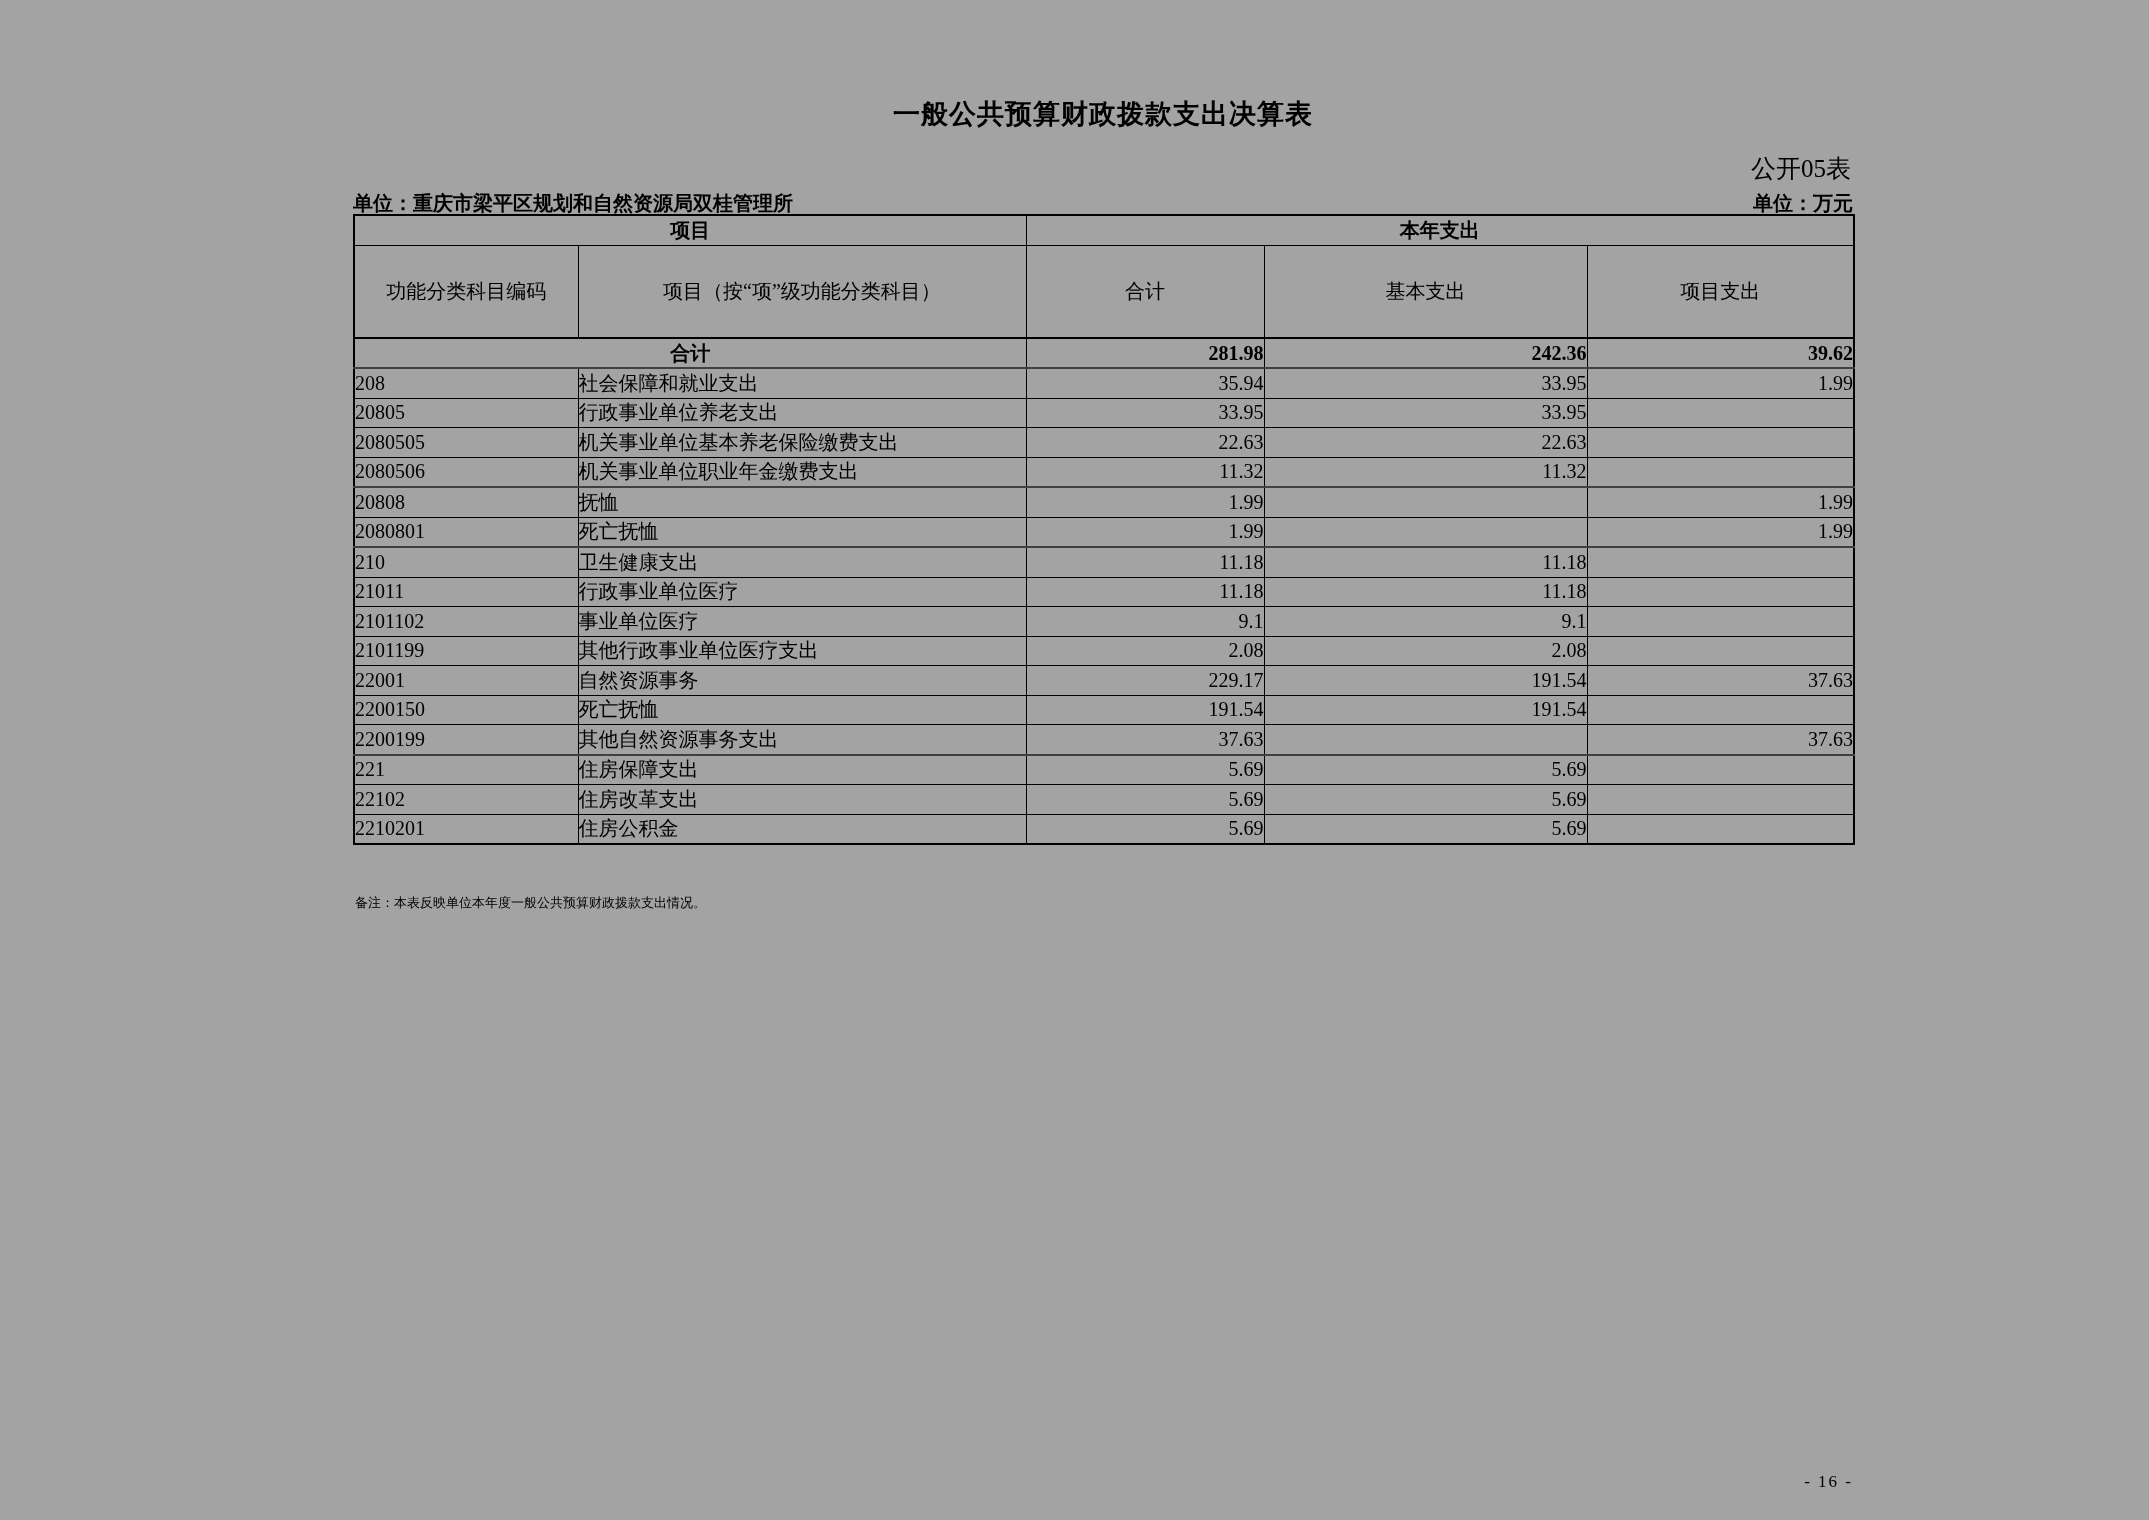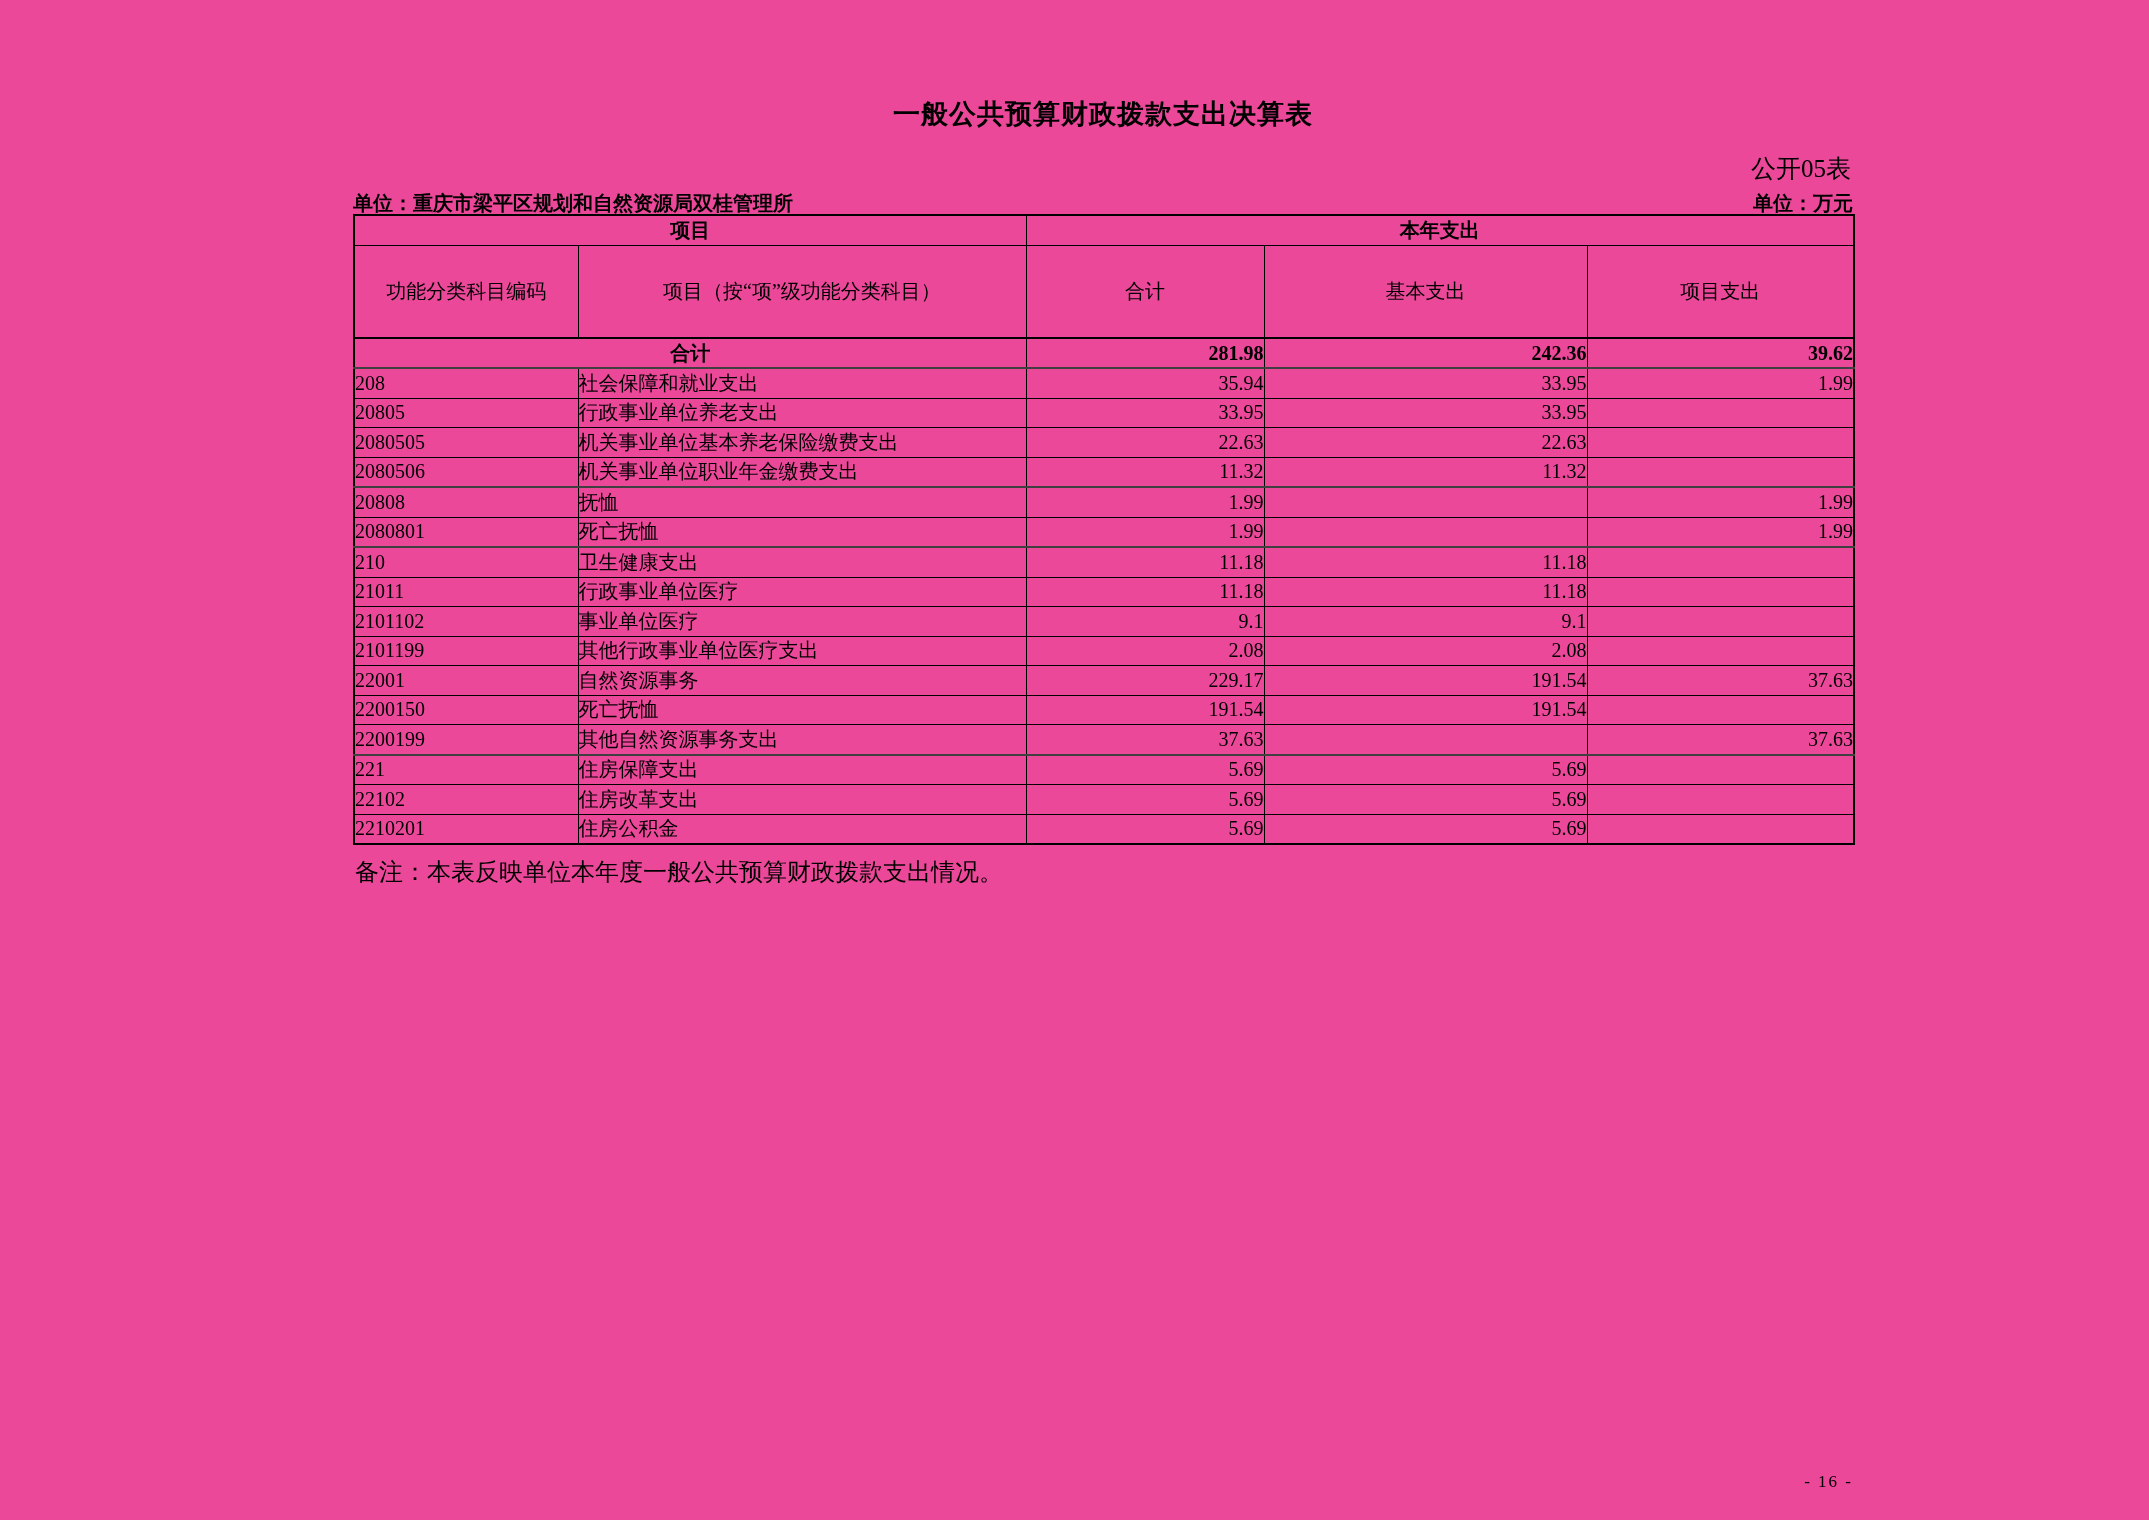--- a/index.html
+++ b/index.html
@@ -1,20 +1,20 @@
 <!DOCTYPE html>
 <html><head>
 <meta charset="utf-8">
 <style>
   html, body { margin: 0; padding: 0; }
   .page {
     position: relative;
     width: 2149px;
     height: 1520px;
-    background: #ec4899;
+    background: #a3a3a3;
     color: #000000;
     font-family: "Liberation Serif", "DejaVu Serif", serif;
     overflow: hidden;
   }
   .content {
     position: absolute;
     left: 353px;
     top: 0;
     width: 1500px;
     height: 100%;
@@ -70,23 +70,23 @@
   tr.h2 th { height: 91px; font-weight: normal; text-align: center; border-bottom: 2px solid #000; }
   tr.total-row td { height: 28px; font-weight: bold; }
   tr.total-row td.total-label { text-align: center; }
   tbody tr.data td { height: 28.5px; }
   tr.sect td { border-top: 2px solid #404040; }
   td.code { text-align: left; padding-left: 11px; }
   td.item { text-align: left; padding-left: 11px; }
   td.num  { text-align: right; padding-right: 11px; }
   .note {
     position: absolute;
-    top: 856px;
+    top: 894px;
     left: 2px;
-    font-size: 24px;
+    font-size: 13px;
     white-space: nowrap;
     text-align: right;
   }
   .page-number {
     position: absolute;
     top: 1472px;
     left: 0;
     width: 100%;
     text-align: right;
     font-size: 17px;

